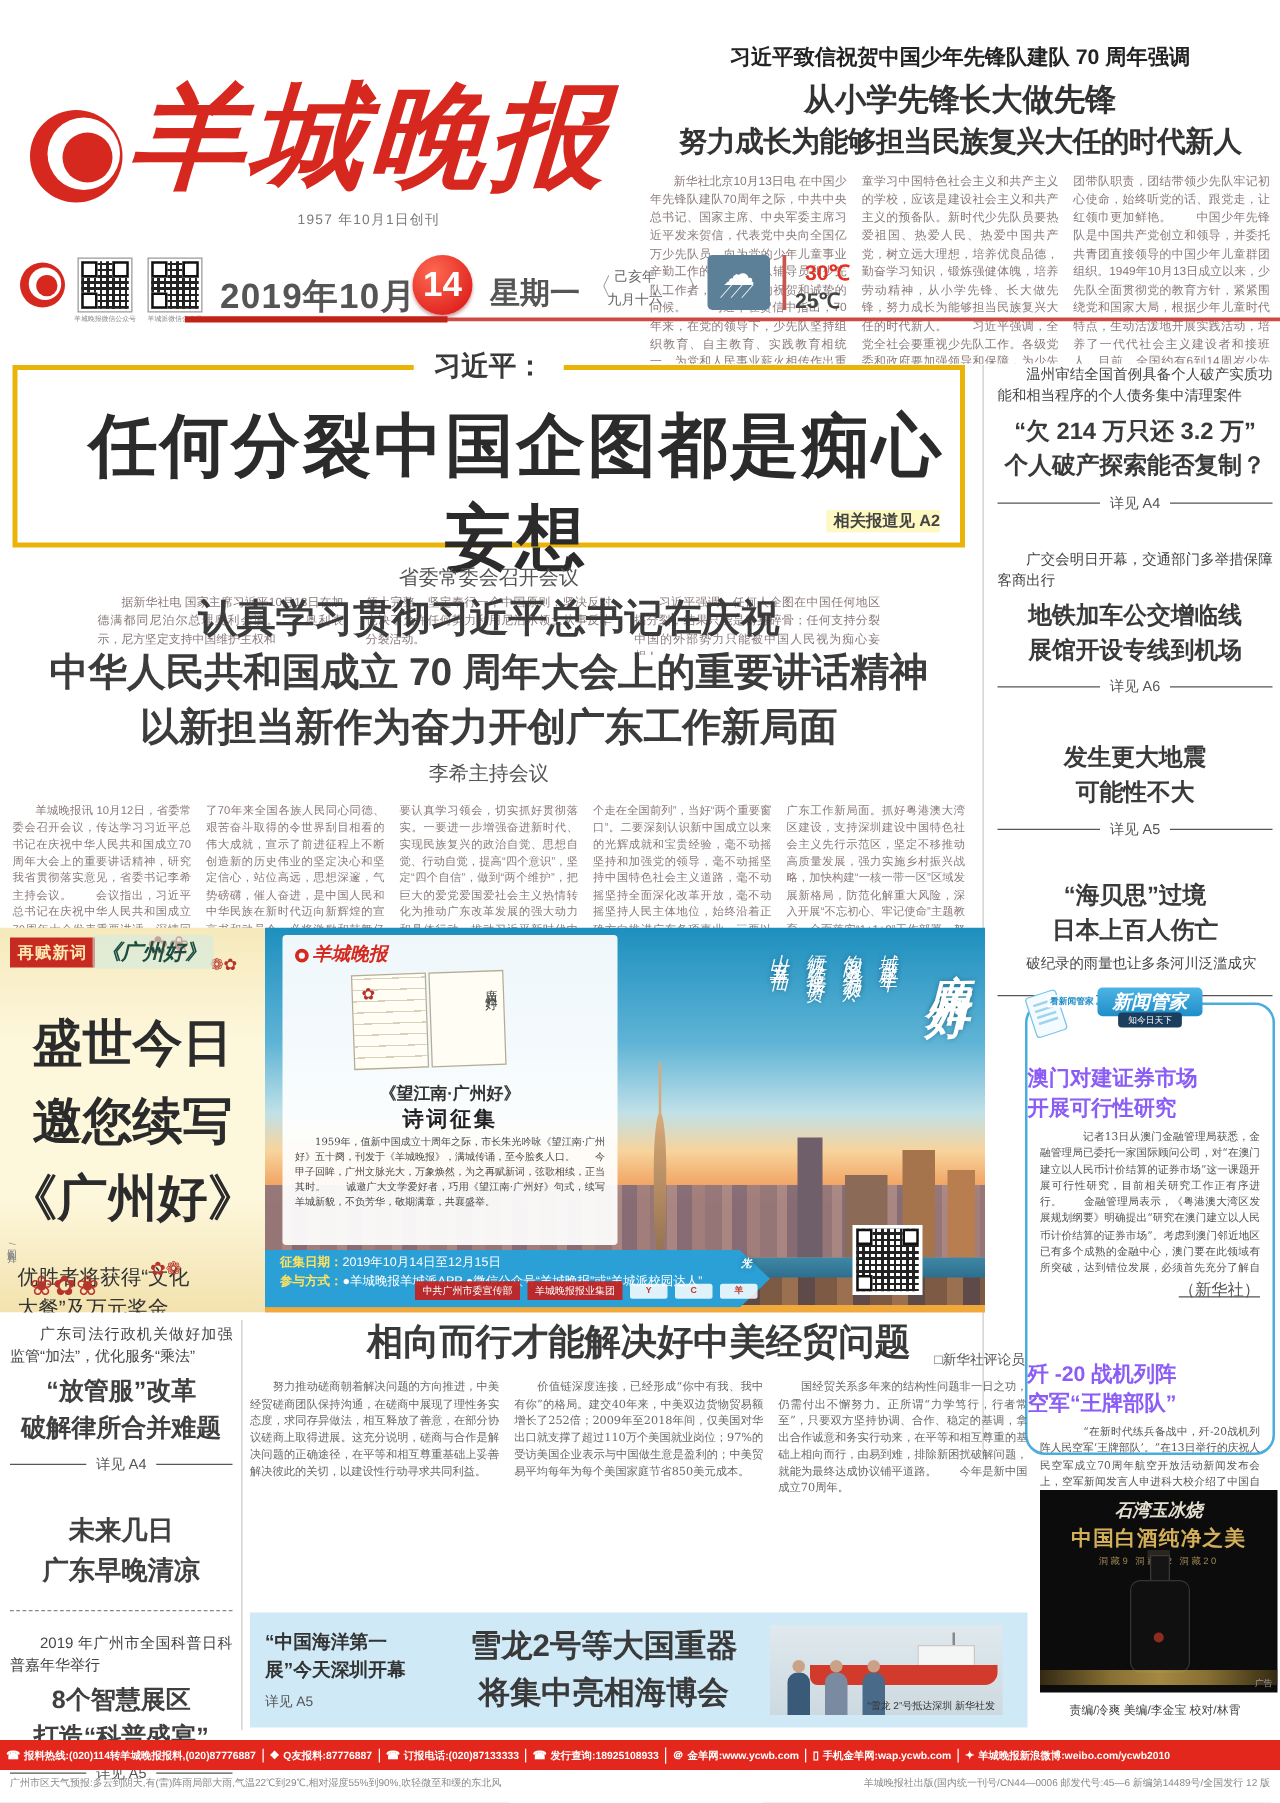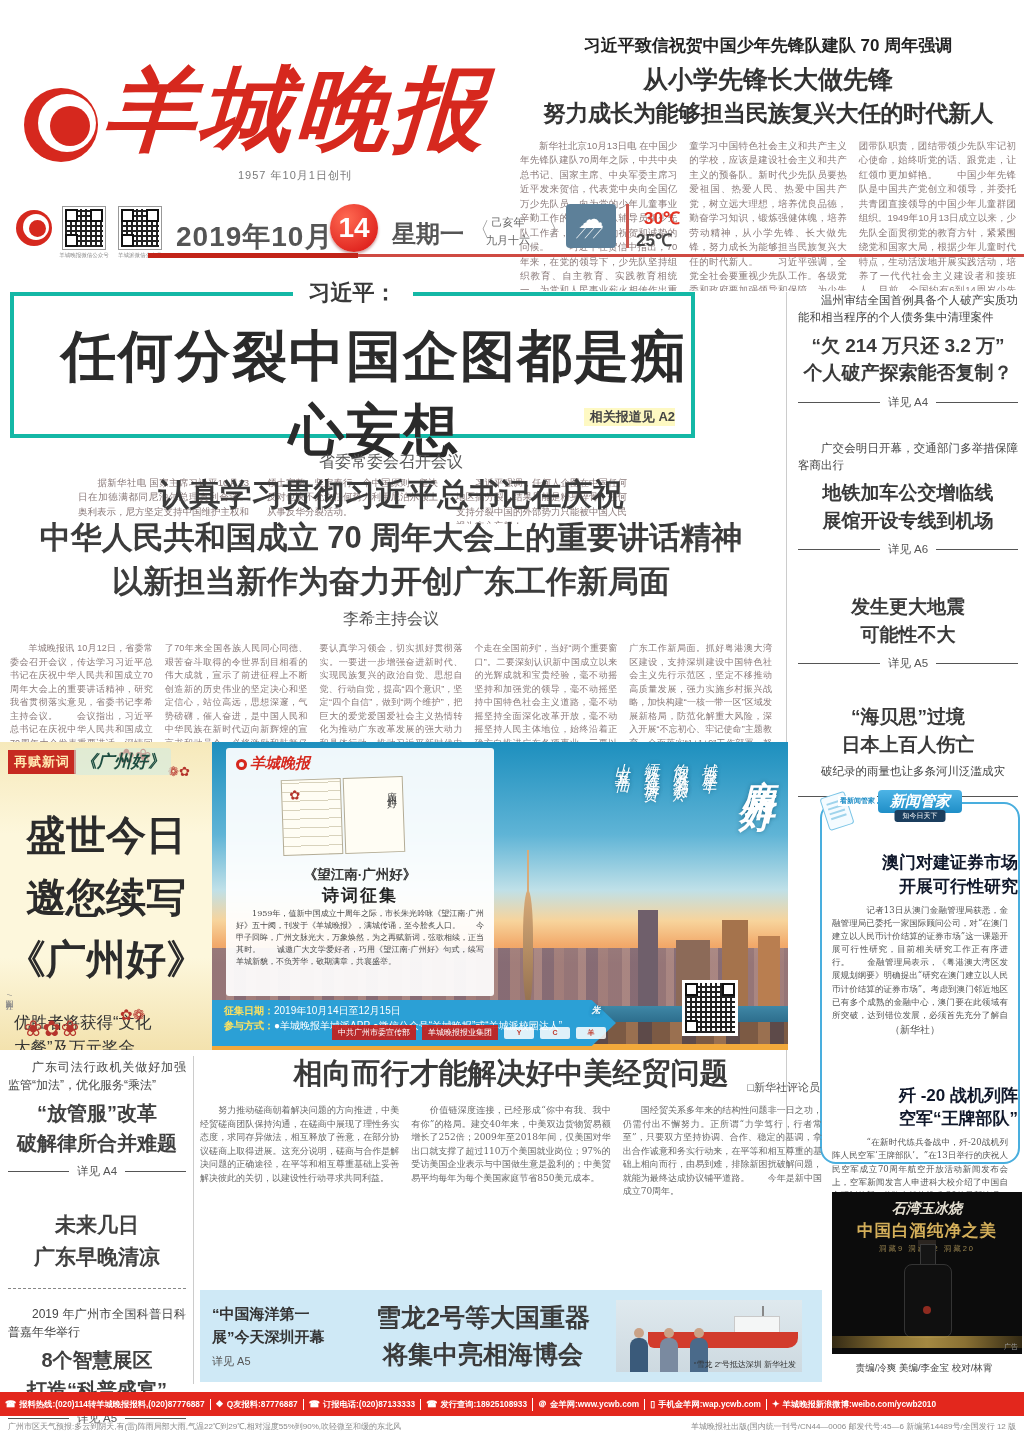--- a/index.html
+++ b/index.html
@@ -53,21 +53,21 @@
      color:#fff;text-align:center;overflow:hidden;}
   .wbox .cl{font-size:26px;line-height:30px;display:block;}
   .wbox .rn{display:block;font-size:9px;letter-spacing:3px;transform:skewX(-20deg);margin-top:-6px;}
   .wsep{position:absolute;left:626px;top:204px;width:3px;height:44px;background:#c9564e;}
   .t-hi{position:absolute;left:644px;top:206px;font-size:17px;font-weight:bold;color:#e33123;}
   .t-lo{position:absolute;left:636px;top:228px;font-size:17px;font-weight:bold;color:#444;}
   .header-rule{position:absolute;left:148px;top:254px;width:876px;height:3px;background:#cf4a42;}
   .header-rule-thick{position:absolute;left:148px;top:253px;width:210px;height:5px;background:#c22318;}
 
   
-  .lead-box{position:absolute;left:10px;top:292px;width:685px;height:146px;border:4px solid #14b8a6;}
+  .lead-box{position:absolute;left:10px;top:292px;width:762px;height:146px;border:4px solid #eab308;}
   .lead-kicker{position:absolute;top:-18px;left:50%;transform:translateX(-50%);background:#fff;
      padding:0 16px;font-size:22px;font-weight:bold;color:#3a3a3a;}
   .lead-h{margin-top:24px;text-align:center;font-size:55px;font-weight:900;color:#2b2b2b;
      letter-spacing:2px;font-family:"Liberation Sans",sans-serif;padding-left:44px;}
   .lead-body{display:flex;gap:18px;padding:8px 64px 0 64px;height:56px;overflow:hidden;}
   .lead-body div{flex:1;font-size:9.5px;line-height:1.5;color:#8a7a7a;text-align:justify;}
   .lead-more{position:absolute;right:16px;bottom:8px;font-size:13px;font-weight:bold;color:#444;background:#fef9c3;padding-left:6px;}
 
   
   .second{position:absolute;left:10px;top:452px;width:762px;}
@@ -91,24 +91,24 @@
      border-radius:16px;background:#fff;}
   .bt-badge{position:absolute;top:-14px;left:50%;transform:translateX(-50%);background:linear-gradient(#4db4e6,#1f8ec7);
      color:#fff;font-size:15px;font-weight:bold;font-style:italic;padding:2px 12px;border-radius:4px;white-space:nowrap;}
   .bt-badge-top{position:absolute;top:-8px;left:16px;font-size:7px;color:#1f8ec7;font-weight:bold;background:#fff;padding:0 2px;}
   .bt-badge-sub{position:absolute;top:6px;left:50%;transform:translateX(-50%);background:#1b3e5e;color:#fff;
      font-size:7px;padding:1px 8px;border-radius:3px;white-space:nowrap;}
   .bt-paper{position:absolute;top:-10px;left:2px;width:26px;height:34px;background:#f4fbff;border:1px solid #79c4e6;
      border-radius:3px;transform:rotate(-18deg);}
   .bt-paper:after{content:"";position:absolute;left:4px;top:6px;width:16px;height:2px;background:#9fd4ec;
      box-shadow:0 5px 0 #9fd4ec,0 10px 0 #9fd4ec,0 15px 0 #9fd4ec;}
-  .bt-h{font-size:17px;font-weight:800;color:#0f172a;text-align:right;line-height:1.4;margin-top:47px;}
+  .bt-h{font-size:17px;font-weight:800;color:#8b5cf6;text-align:left;line-height:1.4;margin-top:47px;}
   .bt-body{font-size:8.5px;color:#555;line-height:1.55;text-align:justify;text-indent:2em;
      font-family:"DejaVu Serif",serif;margin:5px 10px 0 10px;overflow:hidden;}
-  .bt-src{text-align:center;font-size:10px;color:#555;margin:1px 10px 0 0;}
+  .bt-src{text-align:right;font-size:13px;color:#555;margin:1px 10px 0 0;text-decoration:underline;}
   .bt-s1{margin-top:24px;}.bt-s2{margin-top:8px;}
   .bt-b1{height:118px;}.bt-b2{height:92px;}
 
   
   .feature{position:absolute;left:0;top:742px;width:788px;height:308px;overflow:hidden;}
   .f-left{position:absolute;left:0;top:0;width:212px;height:100%;
      background:linear-gradient(#f6e9bb,#fdf7dc 30%,#fdf7dc 70%,#f3e2ae);}
   .f-tag{position:absolute;left:8px;top:8px;background:#c62a21;color:#ffe9b0;font-size:13px;font-weight:bold;
      padding:3px 6px;letter-spacing:1px;}
   .f-tagscript{position:absolute;left:74px;top:6px;font-family:"DejaVu Serif",serif;font-style:italic;

